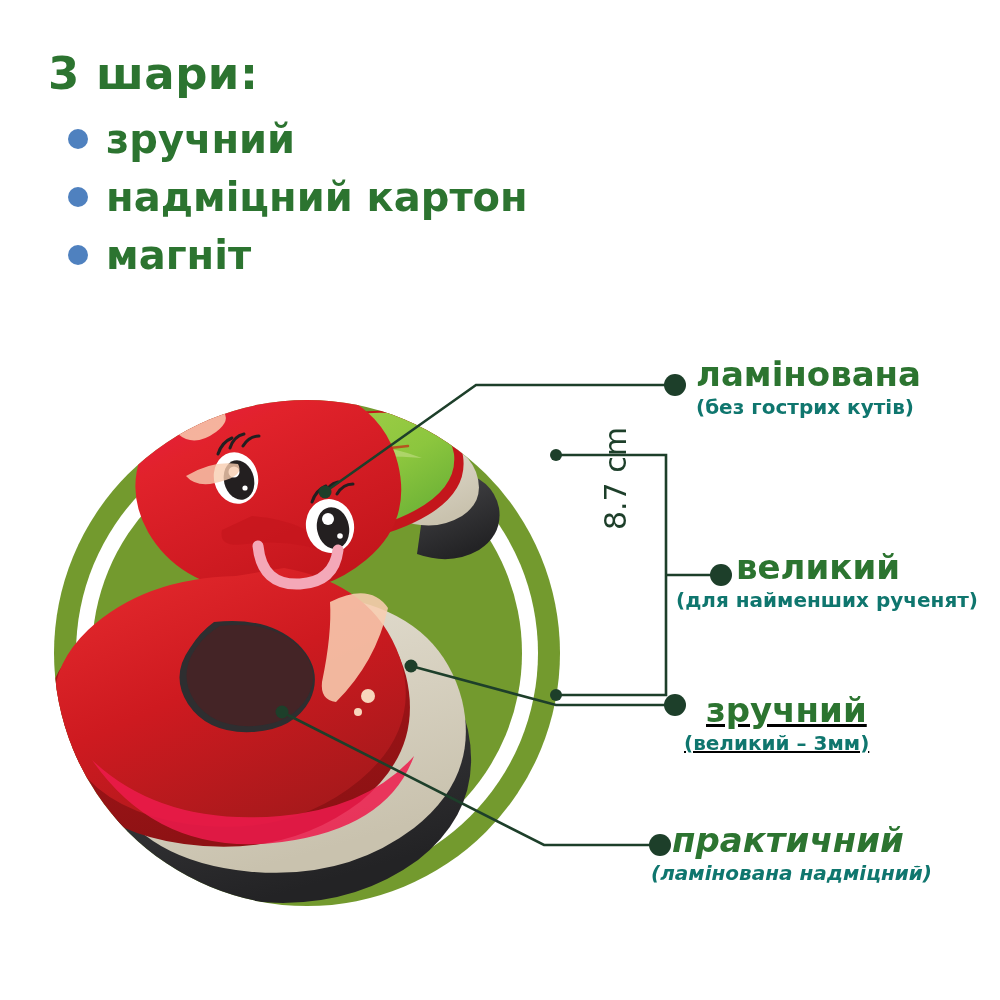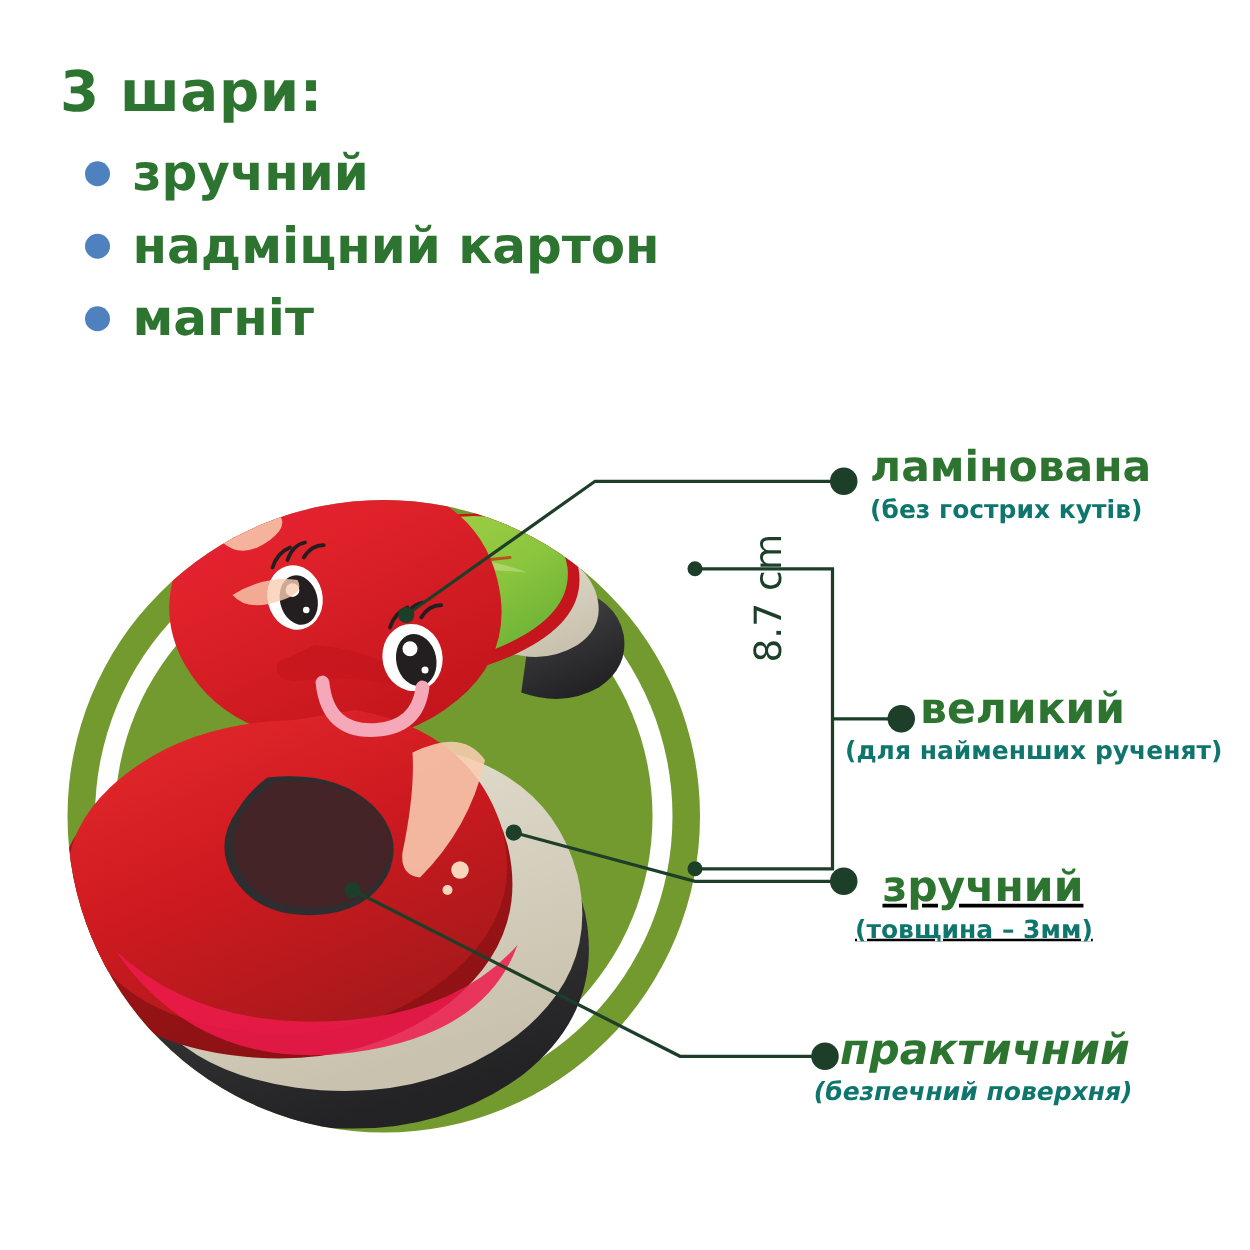--- a/index.html
+++ b/index.html
@@ -250,21 +250,21 @@
     <div class="co-sub">(без гострих кутів)</div>
   </div>
 
   <div class="callout co2">
     <div class="co-title">великий</div>
     <div class="co-sub">(для найменших рученят)</div>
   </div>
 
   <div class="callout co3">
     <div class="co-title">зручний</div>
-    <div class="co-sub">(товщина – 3мм)</div>
+    <div class="co-sub">(великий – 3мм)</div>
   </div>
 
   <div class="callout co4">
     <div class="co-title">практичний</div>
-    <div class="co-sub">(безпечний поверхня)</div>
+    <div class="co-sub">(ламінована надміцний)</div>
   </div>
 
 </div>
 
 </body></html>

